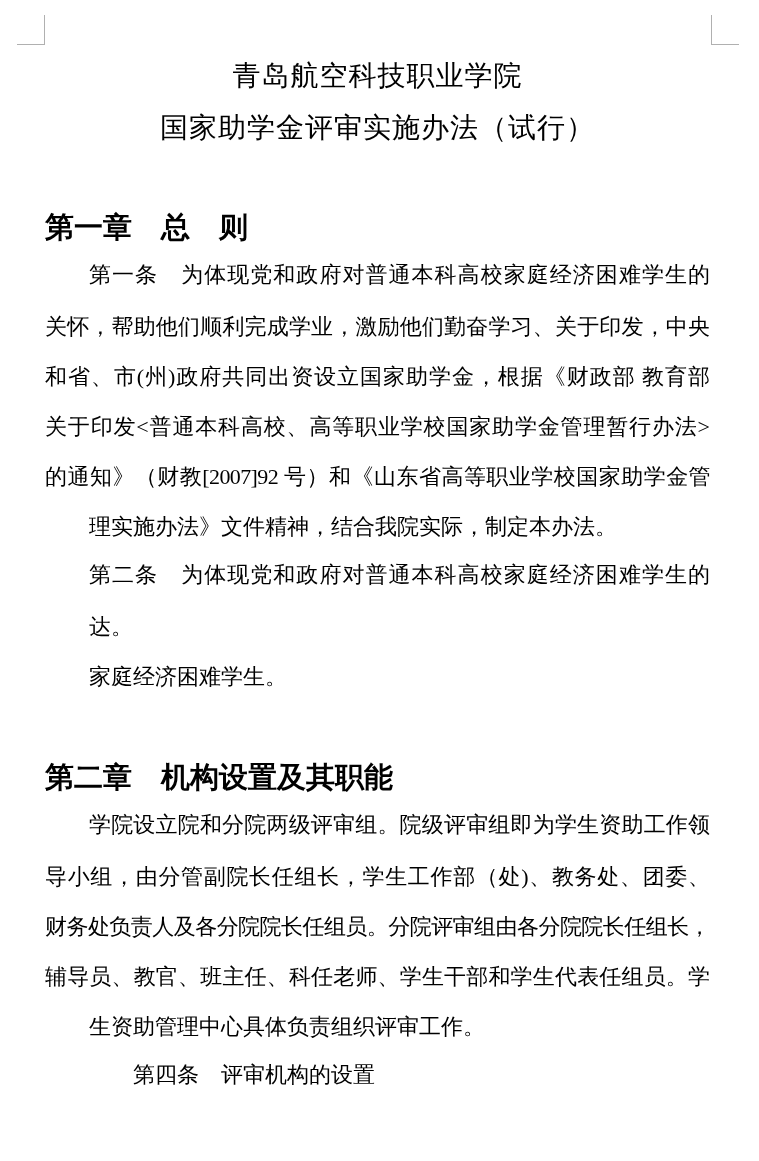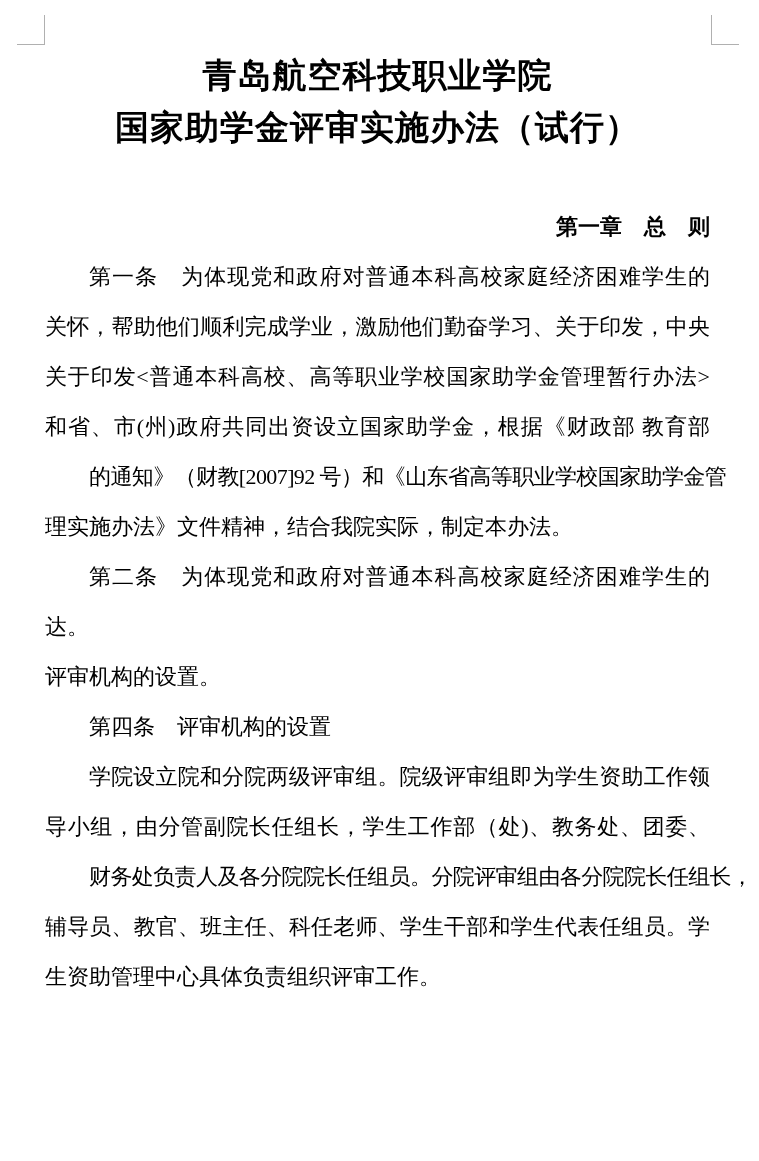--- a/index.html
+++ b/index.html
@@ -24,82 +24,83 @@
   .crop-tl { left: 17px; top: 15px; border-right: 1px solid var(--crop); border-bottom: 1px solid var(--crop); }
   .crop-tr { left: 711px; top: 15px; border-left: 1px solid var(--crop); border-bottom: 1px solid var(--crop); }
 
   .page-content {
     position: absolute;
     left: 45px;
     top: 50px;
     width: 665px;
   }
   .doc-title {
-    font-size: 34px;
+    font-size: 28px;
     line-height: 52px;
-    font-weight: bold;
+    font-weight: normal;
     text-align: center;
     letter-spacing: 1px;
   }
   .chapter-heading {
-    font-size: 22px;
+    font-size: 29px;
     line-height: 50px;
     font-weight: bold;
-    text-align: right;
+    text-align: left;
   }
   .ch1 { margin-top: 48px; }
   .ch2 { margin-top: 50px; } 
   .body-line {
     font-size: 22px;
     line-height: 50px;
     text-align: justify;
     text-align-last: justify;
     white-space: nowrap;
   }
-  .body-line.end { text-align-last: left; }
-  .body-line.ind { text-indent: 44px; }
-  .body-line.tight { letter-spacing: -0.6px; margin-left: 44px; }
+  .body-line.end { text-align-last: left; margin-left: 44px; }
+  .body-line.ind { text-indent: 44px; font-family: Liberation Mono, monospace; }
+  .body-line.tight { letter-spacing: -0.6px; }
 </style>
 </head>
 <body>
 
 <div class="crop crop-tl"></div>
 <div class="crop crop-tr"></div>
 
 <div class="page-content">
 
   <div class="doc-title">青岛航空科技职业学院</div>
   <div class="doc-title">国家助学金评审实施办法（试行）</div>
 
   <div class="chapter-heading ch1">第一章　总　则</div>
 
   <div>
     <div class="body-line ind">第一条　为体现党和政府对普通本科高校家庭经济困难学生的</div>
     <div class="body-line">关怀，帮助他们顺利完成学业，激励他们勤奋学习、关于印发，中央</div>
+    <div class="body-line">和省、市(州)政府共同出资设立国家助学金，根据《财政部 教育部</div>
     <div class="body-line">关于印发&lt;普通本科高校、高等职业学校国家助学金管理暂行办法&gt;</div>
-    <div class="body-line">和省、市(州)政府共同出资设立国家助学金，根据《财政部 教育部</div>
     <div class="body-line tight">的通知》（财教[2007]92 号）和《山东省高等职业学校国家助学金管</div>
     <div class="body-line end">理实施办法》文件精神，结合我院实际，制定本办法。</div>
   </div>
 
   <div>
     <div class="body-line ind">第二条　为体现党和政府对普通本科高校家庭经济困难学生的</div>
     <div class="body-line end">达。</div>
   </div>
 
   <div>
-    <div class="body-line end">评审机构的设置。</div>
+    <div class="body-line end">家庭经济困难学生。</div>
   </div>
 
-
-  <div>
-    <div class="body-line ind end">第四条　评审机构的设置</div>
-  </div>
+  <div class="chapter-heading ch2">第二章　机构设置及其职能</div>
 
   <div>
     <div class="body-line ind">学院设立院和分院两级评审组。院级评审组即为学生资助工作领</div>
     <div class="body-line">导小组，由分管副院长任组长，学生工作部（处)、教务处、团委、</div>
     <div class="body-line tight">财务处负责人及各分院院长任组员。分院评审组由各分院院长任组长，</div>
     <div class="body-line">辅导员、教官、班主任、科任老师、学生干部和学生代表任组员。学</div>
     <div class="body-line end">生资助管理中心具体负责组织评审工作。</div>
   </div>
 
+  <div>
+    <div class="body-line ind end">第四条　评审机构的设置</div>
+  </div>
+
 </div>
 
 </body></html>

